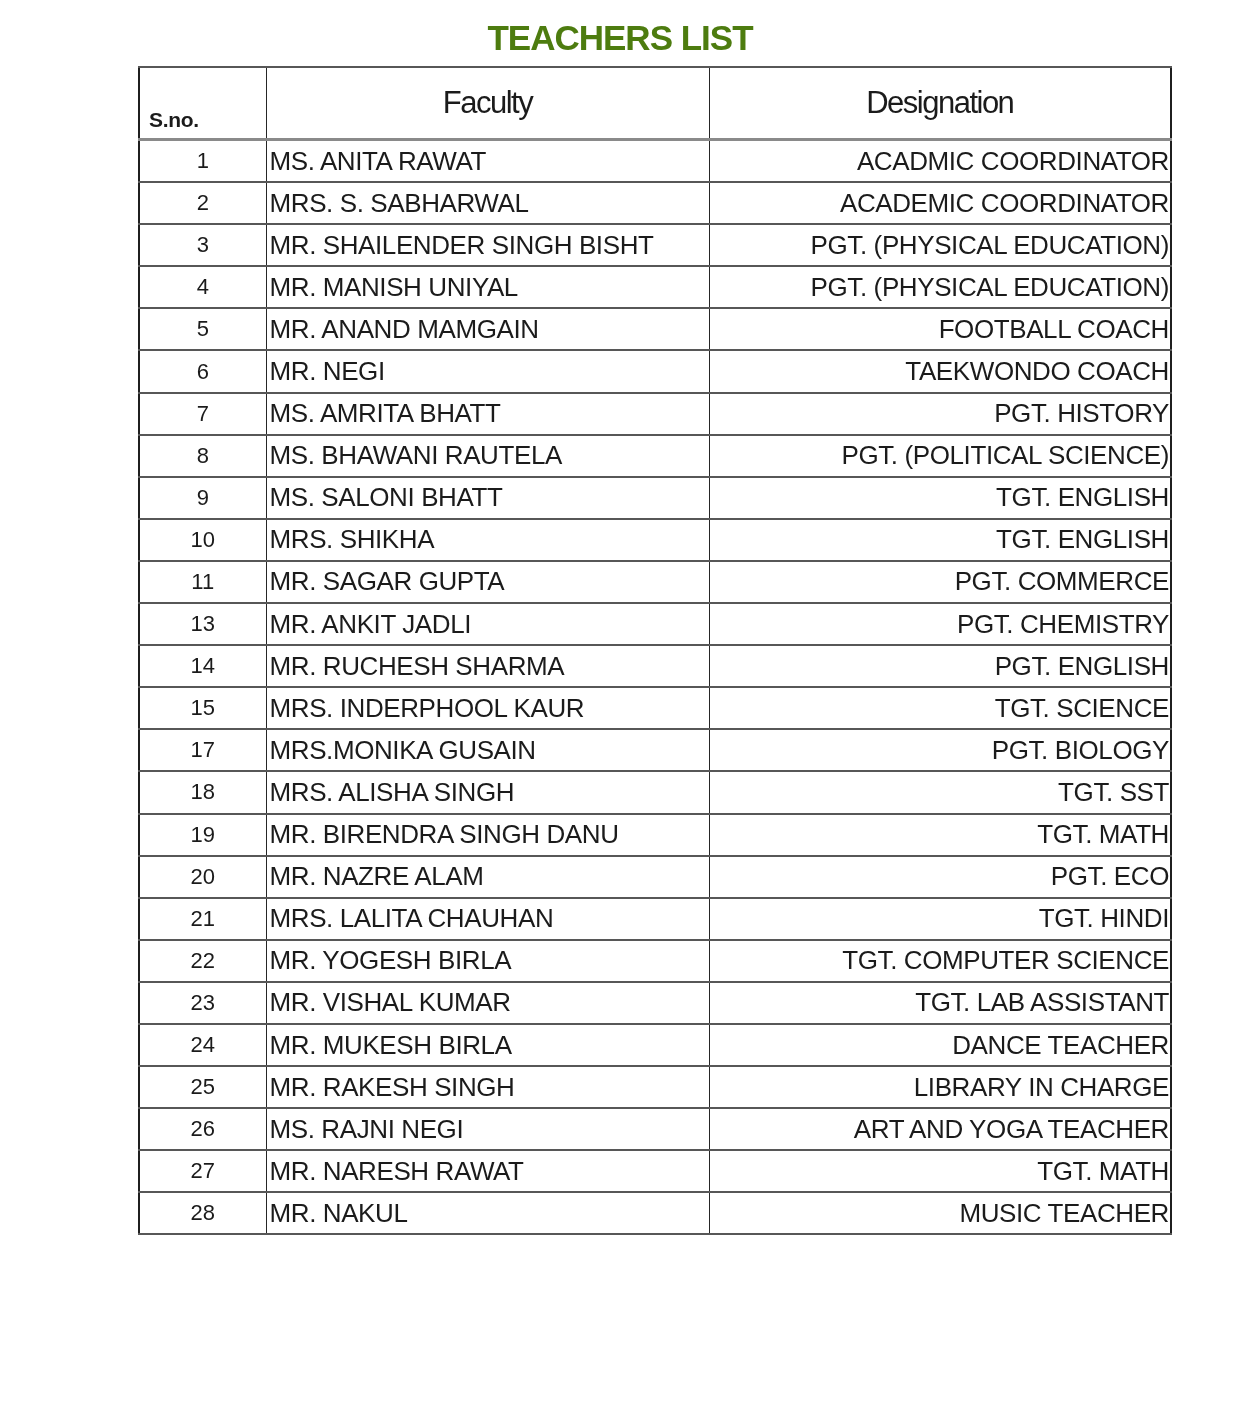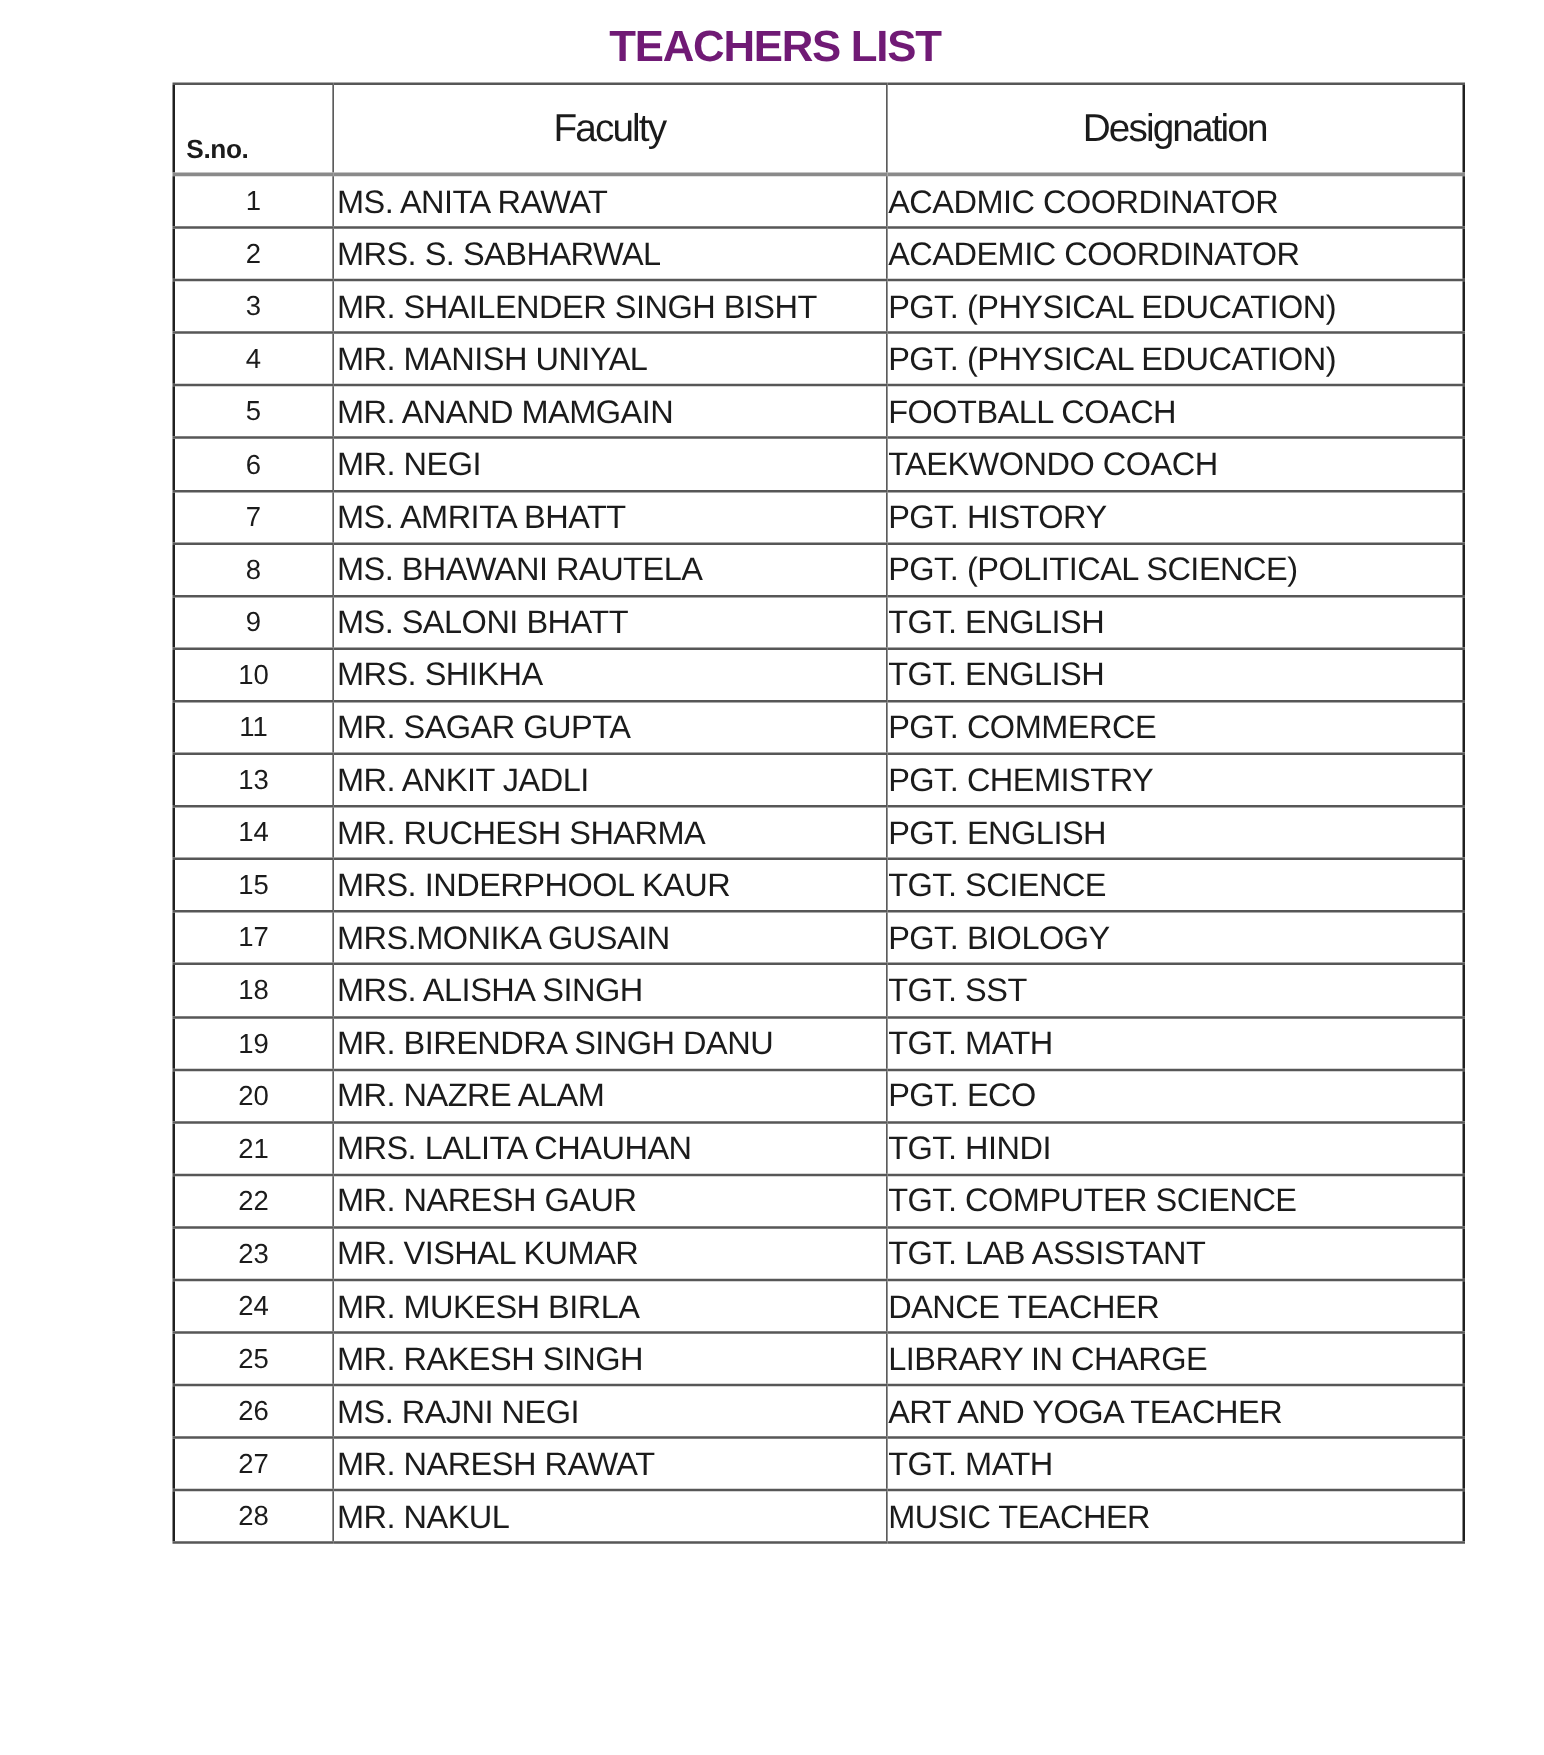--- a/index.html
+++ b/index.html
@@ -15,21 +15,21 @@
   .title {
     position: absolute;
     top: 18px;
     left: 100px;
     width: 1040px;
     margin: 0;
     text-align: center;
     font-size: 35px;
     font-weight: 700;
     letter-spacing: -1px;
-    color: #701a75;
+    color: #4d7c0f;
   }
   table.teachers-table {
     position: absolute;
     top: 66px;
     left: 118px;
     width: 1032px;
     border-collapse: collapse;
     table-layout: fixed;
     margin-left: 20px;
   }
@@ -59,21 +59,21 @@
     letter-spacing: -1.5px;
   }
   tbody td {
     height: 38.1px;
     font-size: 26px;
     letter-spacing: -0.4px;
     vertical-align: middle;
   }
   tbody td.col-no { text-align: center; font-size: 22px; letter-spacing: 0; }
   tbody td.col-faculty { text-align: left; padding-left: 3px; }
-  tbody td.col-designation { text-align: left; }
+  tbody td.col-designation { text-align: right; }
 </style>
 </head>
 <body>
 
 <div class="page">
   <h1 class="title">TEACHERS LIST</h1>
 
   <table class="teachers-table">
     <colgroup>
       <col style="width:127px">
@@ -178,21 +178,21 @@
           <td class="col-faculty">MR. NAZRE ALAM</td>
           <td class="col-designation">PGT. ECO</td>
         </tr>
         <tr>
           <td class="col-no">21</td>
           <td class="col-faculty">MRS. LALITA CHAUHAN</td>
           <td class="col-designation">TGT. HINDI</td>
         </tr>
         <tr>
           <td class="col-no">22</td>
-          <td class="col-faculty">MR. NARESH GAUR</td>
+          <td class="col-faculty">MR. YOGESH BIRLA</td>
           <td class="col-designation">TGT. COMPUTER SCIENCE</td>
         </tr>
         <tr>
           <td class="col-no">23</td>
           <td class="col-faculty">MR. VISHAL KUMAR</td>
           <td class="col-designation">TGT. LAB ASSISTANT</td>
         </tr>
         <tr>
           <td class="col-no">24</td>
           <td class="col-faculty">MR. MUKESH BIRLA</td>

